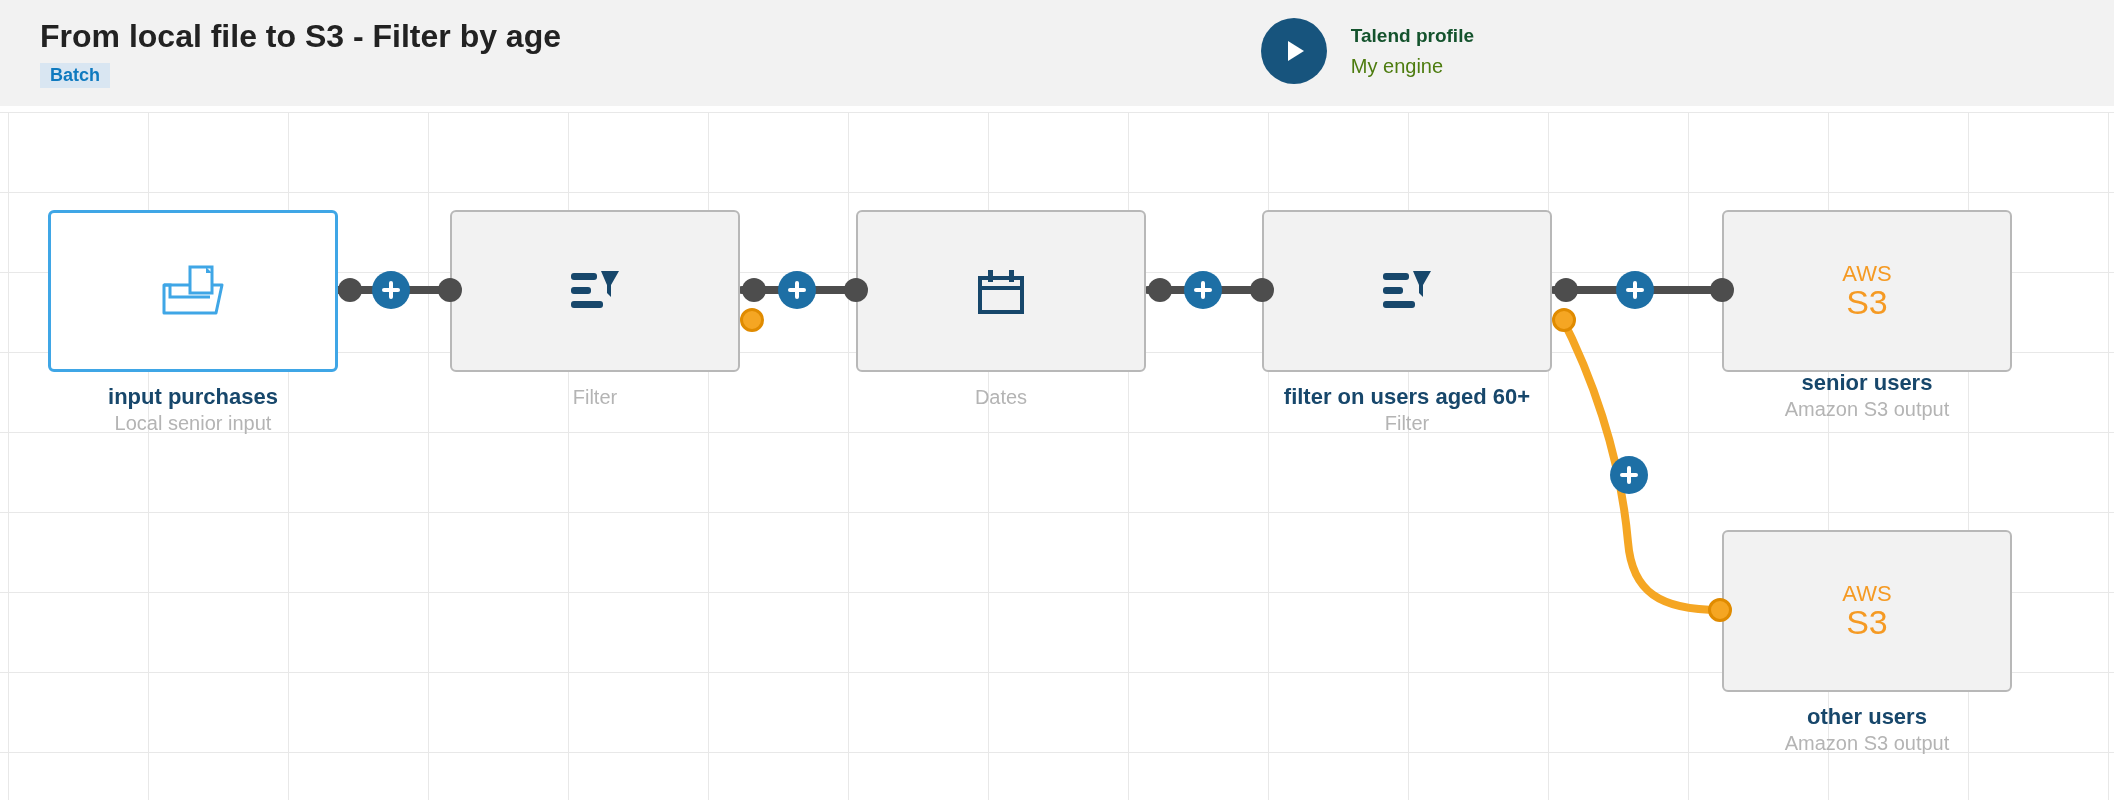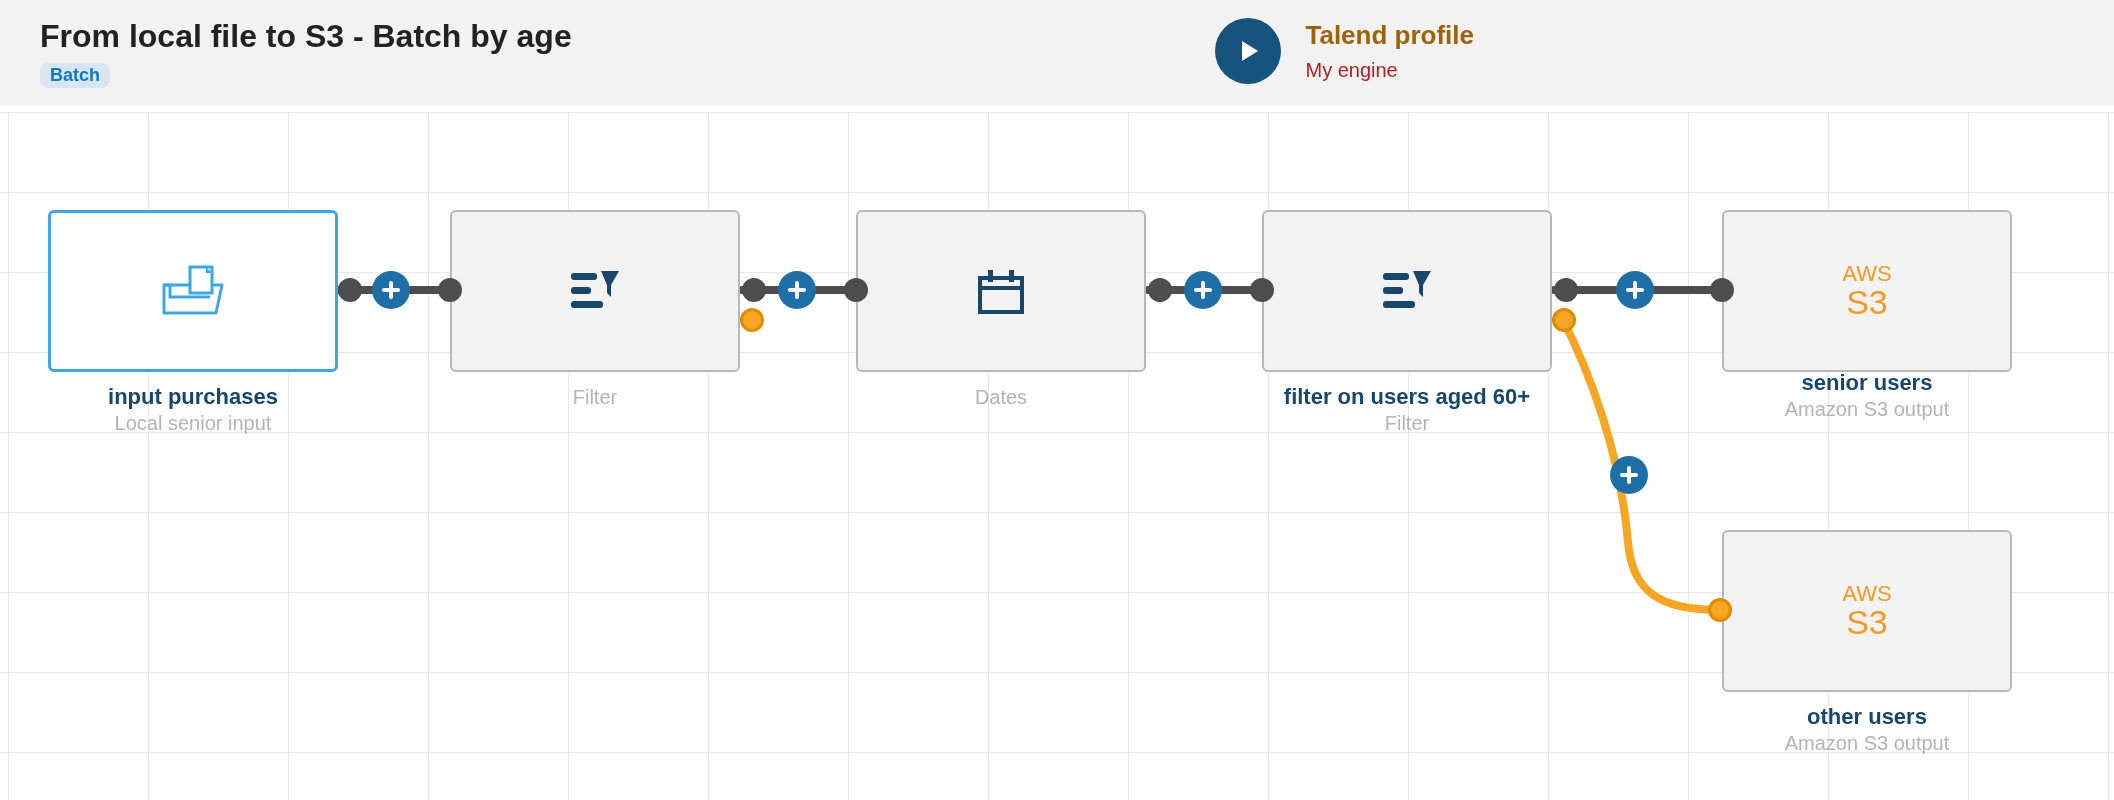--- a/index.html
+++ b/index.html
@@ -26,21 +26,21 @@
     font-weight: 700;
     color: #222;
   }
   .badge {
     display: inline-block;
     background: #d9e6f2;
     color: #0f7abf;
     font-size: 18px;
     font-weight: 600;
     padding: 2px 10px;
-    border-radius: 8px;
+    border-radius: 0;
     width: fit-content;
   }
   .header-right {
     display: flex;
     align-items: center;
     gap: 24px;
     padding-right: 600px;
   }
   .play-btn {
     width: 66px; height: 66px;
@@ -49,22 +49,22 @@
     display: flex; align-items: center; justify-content: center;
     cursor: pointer;
   }
   .play-triangle {
     width: 0; height: 0;
     border-top: 10px solid transparent;
     border-bottom: 10px solid transparent;
     border-left: 16px solid #fff;
     margin-left: 4px;
   }
-  .profile-label { font-size: 26px; font-weight: 700; color: #a16207; }
-  .profile-value { font-size: 20px; color: #b91c1c; margin-top: 8px; }
+  .profile-label { font-size: 19px; font-weight: 700; color: #14532d; }
+  .profile-value { font-size: 20px; color: #4d7c0f; margin-top: 8px; }
 
   .canvas {
     position: absolute;
     top: 112px; left: 0; right: 0; bottom: 0;
     background-image:
       linear-gradient(to right, #e8e8e8 1px, transparent 1px),
       linear-gradient(to bottom, #e8e8e8 1px, transparent 1px);
     background-size: 140px 80px;
     background-position: 8px 0;
   }
@@ -133,21 +133,21 @@
     cursor: pointer;
   }
   .plus-btn::before { content: ""; position: absolute; width: 18px; height: 4px; background: #fff; border-radius: 2px;}
   .plus-btn::after  { content: ""; position: absolute; width: 4px; height: 18px; background: #fff; border-radius: 2px;}
 </style>
 </head>
 <body>
 
 <div class="header">
   <div class="header-left">
-    <div class="title">From local file to S3 - Batch by age</div>
+    <div class="title">From local file to S3 - Filter by age</div>
     <div class="badge">Batch</div>
   </div>
   <div class="header-right">
     <div class="play-btn">
       <div class="play-triangle"></div>
     </div>
     <div>
       <div class="profile-label">Talend profile</div>
       <div class="profile-value">My engine</div>
     </div>

